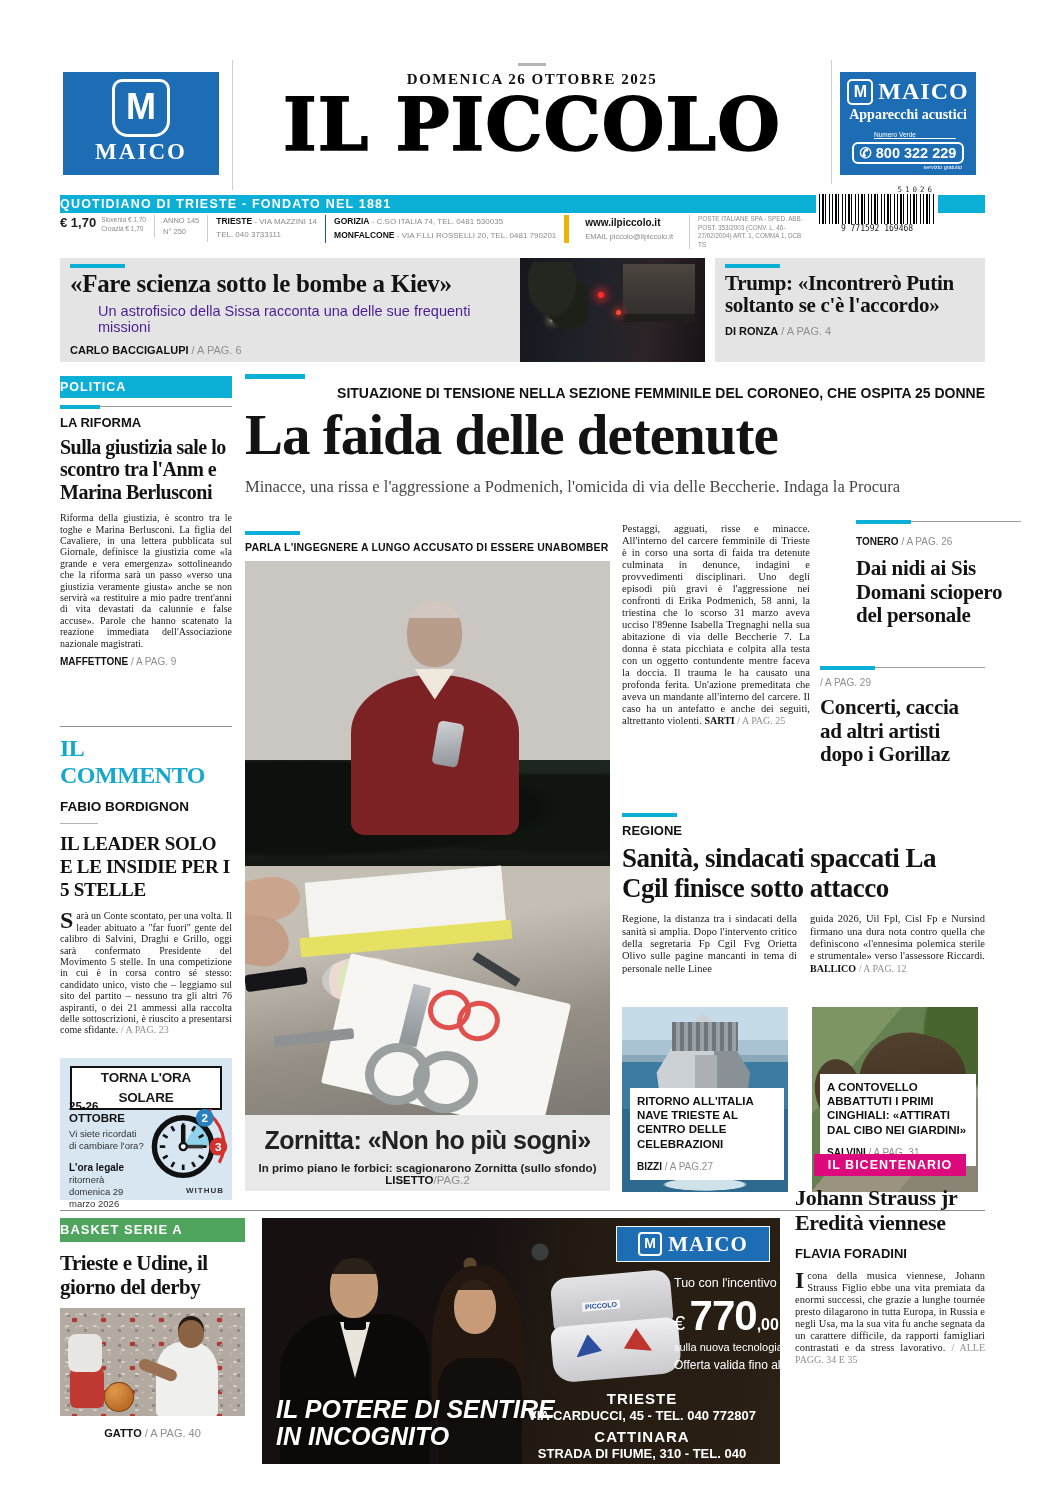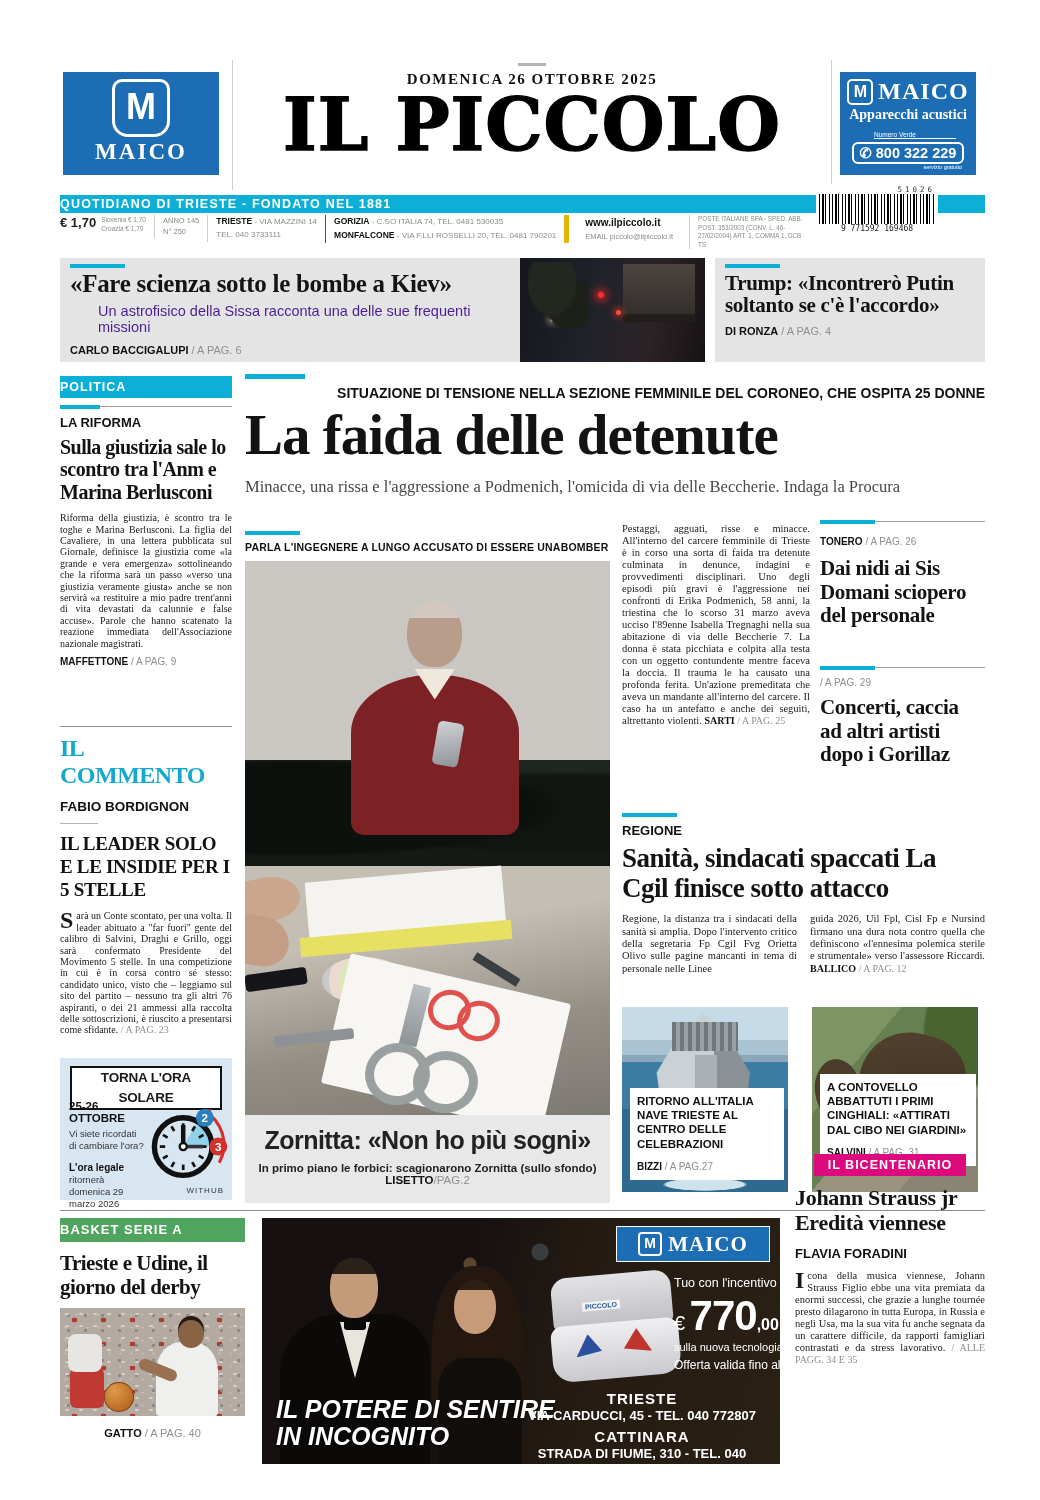--- a/index.html
+++ b/index.html
@@ -178,21 +178,21 @@
     <line x1="48" y1="56" x2="48" y2="32" stroke="#111" stroke-width="5"></line>
     <line x1="48" y1="56" x2="70" y2="56" stroke="#333" stroke-width="4"></line>
     <circle cx="48" cy="56" r="4" fill="#fff" stroke="#111" stroke-width="2.5"></circle>
     <path d="M88,74 A42,42 0 0 0 70,16" fill="none" stroke="#d2322e" stroke-width="3.5"></path>
     <path d="M70,16 l10,-2 l-4,10 z" fill="#d2322e"></path>
     <circle cx="72" cy="24" r="10" fill="#2a7fc1"></circle>
     <text x="72" y="28.5" text-anchor="middle" font-size="13" font-weight="bold" fill="#fff">2</text>
     <circle cx="87" cy="56" r="10" fill="#d2322e"></circle>
     <text x="87" y="60.5" text-anchor="middle" font-size="13" font-weight="bold" fill="#fff">3</text>
   </svg>
-  <div style="position:absolute;right:8px;bottom:5px;font-size:8px;font-weight:normal;color:#333;letter-spacing:1px;">WITHUB</div>
+  <div style="position:absolute;right:8px;bottom:5px;font-size:8px;font-weight:bold;color:#333;letter-spacing:1px;">WITHUB</div>
 </div>
 
 <div class="abs" style="left:245px;top:374px;width:740px;">
   <div class="cbar" style="width:60px;height:5px;"></div>
   <div class="kick" style="font-size:14px;margin-top:6px;text-align:right;">SITUAZIONE DI TENSIONE NELLA SEZIONE FEMMINILE DEL CORONEO, CHE OSPITA 25 DONNE</div>
   <div class="hl" style="font-size:57px;line-height:1.0;letter-spacing:-1px;margin-top:5px;">La faida delle detenute</div>
   <div class="serif" style="font-size:16.5px;color:#474747;margin-top:14px;">Minacce, una rissa e l'aggressione a Podmenich, l'omicida di via delle Beccherie. Indaga la Procura</div>
 </div>
 
 <div class="abs" style="left:245px;top:531px;width:365px;">
@@ -216,32 +216,32 @@
   <div style="position:absolute;left:24%;top:75%;width:62%;height:24%;background:#f8f6f2;transform:rotate(13deg);border-radius:3px;"></div>
   <div style="position:absolute;left:50%;top:77.5%;width:9%;height:5.5%;border:5px solid #e0514d;border-radius:50%;transform:rotate(-15deg);"></div>
   <div style="position:absolute;left:58%;top:79.5%;width:9%;height:5.5%;border:5px solid #e0514d;border-radius:50%;transform:rotate(-15deg);"></div>
   <div style="position:absolute;left:62%;top:73%;width:14%;height:1.6%;background:#3a3f42;transform:rotate(32deg);"></div>
   <div style="position:absolute;left:44%;top:76.5%;width:5%;height:11%;background:linear-gradient(#b9bfc2,#8d9397);transform:rotate(14deg);"></div>
   <div style="position:absolute;left:33%;top:87%;width:13%;height:8%;border:9px solid #9aa0a0;border-radius:50%;transform:rotate(-10deg);"></div>
   <div style="position:absolute;left:46%;top:88.5%;width:13%;height:8%;border:9px solid #9aa0a0;border-radius:50%;transform:rotate(-10deg);"></div>
   <div style="position:absolute;left:8%;top:85%;width:22%;height:2%;background:#8e9294;border-radius:3px;transform:rotate(-6deg);"></div>
 </div>
 
-<div class="abs" style="left:245px;top:1115px;width:365px;height:88px;background:#e8e8e8;text-align:center;">
+<div class="abs" style="left:245px;top:1115px;width:365px;height:76px;background:#e8e8e8;text-align:center;">
   <div style="font-size:25px;font-weight:bold;margin-top:11px;letter-spacing:-0.5px;color:#222;">Zornitta: «Non ho più sogni»</div>
   <div style="margin-top:7px;font-size:11.5px;">
     <span style="font-weight:bold;color:#222;">In primo piano le forbici: scagionarono Zornitta (sullo sfondo) </span><span style="font-weight:bold;color:#111;">LISETTO</span><span class="pag" style="font-size:11.5px;">/PAG.2</span>
   </div>
 </div>
 
 <div class="abs bodytxt" style="left:622px;top:523px;width:188px;font-size:10.5px;line-height:12px;">
   <span>Pestaggi, agguati, risse e minacce. All'interno del carcere femminile di Trieste è in corso una sorta di faida tra detenute culminata in denunce, indagini e provvedimenti disciplinari. Uno degli episodi più gravi è l'aggressione nei confronti di Erika Podmenich, 58 anni, la triestina che lo scorso 31 marzo aveva ucciso l'89enne Isabella Tregnaghi nella sua abitazione di via delle Beccherie 7. La donna è stata picchiata e colpita alla testa con un oggetto contundente mentre faceva la doccia. Il trauma le ha causato una profonda ferita. Un'azione premeditata che aveva un mandante all'interno del carcere. Il caso ha un antefatto e anche dei seguiti, altrettanto violenti. </span><span class="byl">SARTI</span><span class="pag"> / A PAG. 25</span>
 </div>
 
-<div class="abs" style="left:820px;top:521px;width:165px;">
+<div class="abs" style="left:856px;top:521px;width:165px;">
   <div class="rule">
       <div class="cbar"></div>
     </div>
   <div style="margin-top:9px;">
     <span class="byl">TONERO</span><span class="pag"> / A PAG. 26</span>
   </div>
   <div class="hl" style="font-size:21px;line-height:1.13;letter-spacing:-0.3px;margin-top:8px;">Dai nidi ai Sis Domani sciopero del personale</div>
 </div>
 
 <div class="abs" style="left:820px;top:667px;width:165px;">

